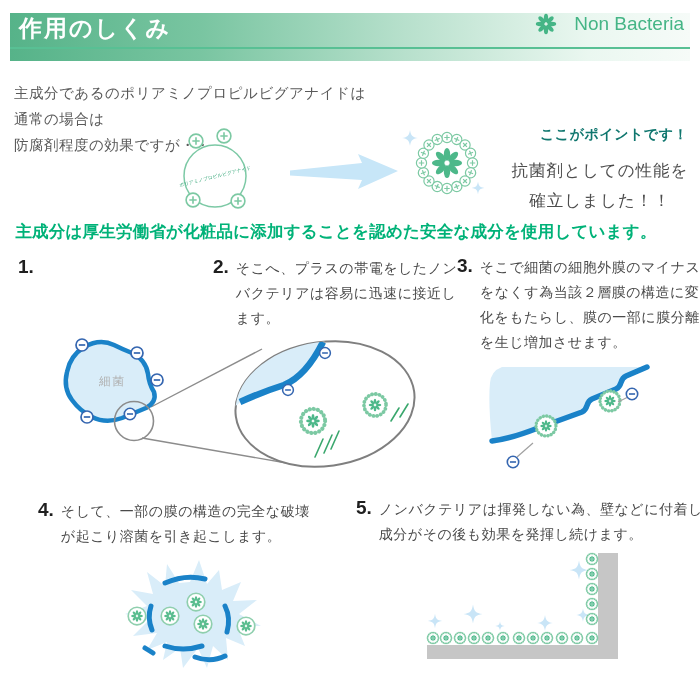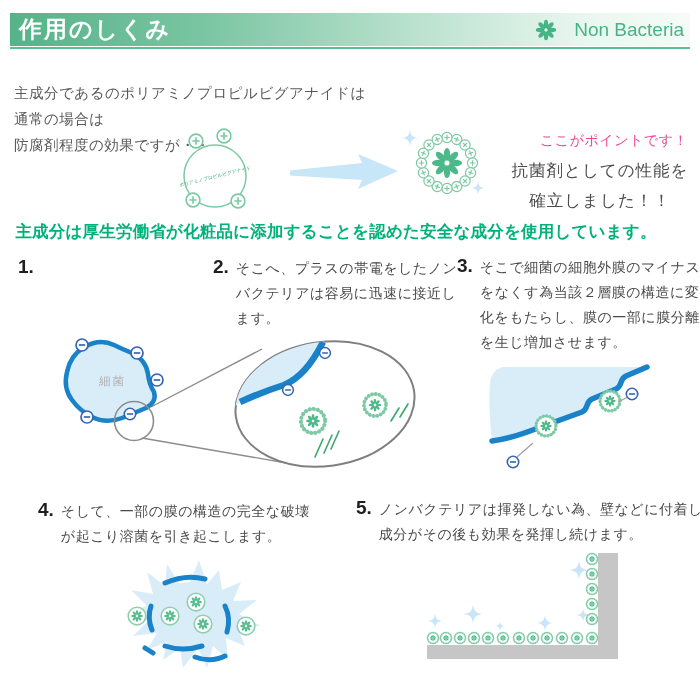--- a/index.html
+++ b/index.html
@@ -1,31 +1,31 @@
 <!DOCTYPE html>
 <html><head>
 <meta charset="utf-8">
 <style>
   html,body{margin:0;padding:0;background:#fff;}
   #page{position:relative;width:700px;height:700px;background:#fff;overflow:hidden;
         font-family:"Liberation Serif","DejaVu Serif",serif;}
   .abs{position:absolute;}
   
-  .bar{left:10px;top:13px;width:680px;height:33px;display:flex;align-items:center;
+  .bar{left:10px;top:13px;width:680px;height:48px;display:flex;align-items:flex-start;
        background:linear-gradient(90deg,#56b389 0%,#79c5a1 28%,#b7e0cc 58%,#eaf7f0 85%,#f6fbf8 100%);}
   .bar-title{color:#fff;font-size:23px;font-weight:bold;letter-spacing:2px;padding-left:9px;
        font-family:"Liberation Sans","DejaVu Sans",sans-serif;}
   .brand{margin-left:auto;display:flex;align-items:center;gap:17px;padding-right:6px;color:#45b586;}
   .brand-name{font-family:"Liberation Sans","DejaVu Sans",sans-serif;font-size:19px;}
   .bar-underline{left:10px;top:47px;width:680px;height:2px;background:#58c094;}
   
   .intro{left:14px;top:52px;font-size:14.5px;color:#595959;line-height:26px;letter-spacing:.5px;margin-top:28px;}
   .tech{left:380px;top:64px;color:#29abe2;font-size:16.5px;letter-spacing:1.5px;line-height:30px;font-weight:bold;}
   .tech .l2{margin-left:15px;}
-  .point-note{left:540px;top:132px;width:155px;color:#ec4899;font-size:14px;font-weight:normal;letter-spacing:.5px;}
+  .point-note{left:540px;top:126px;width:155px;color:#0f766e;font-size:14px;font-weight:bold;letter-spacing:.5px;}
   .result{left:500px;top:156px;width:200px;text-align:center;font-size:16.5px;color:#4d4d4d;
           line-height:30px;letter-spacing:1px;}
   .safety{left:0;top:221px;width:672px;text-align:center;color:#00b278;font-size:16.5px;
           letter-spacing:.2px;font-weight:bold;}
   
   .step{position:absolute;display:flex;align-items:flex-start;}
   .step-num{font-family:"Liberation Sans","DejaVu Sans",sans-serif;font-weight:bold;font-size:19px;
             color:#1f1f1f;margin-right:7px;line-height:22px;}
   .step-text{font-size:14px;color:#4a4a4a;line-height:25px;letter-spacing:.5px;}
   .s1{left:18px;top:256px;} .s1 .step-text{width:152px;}

